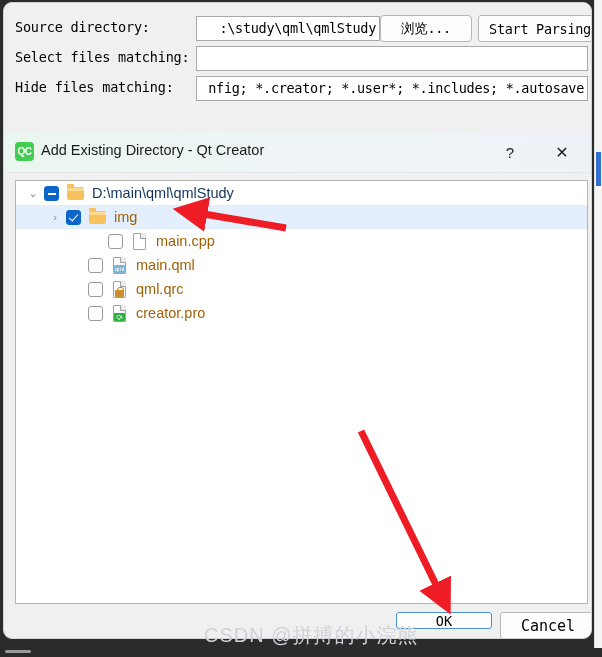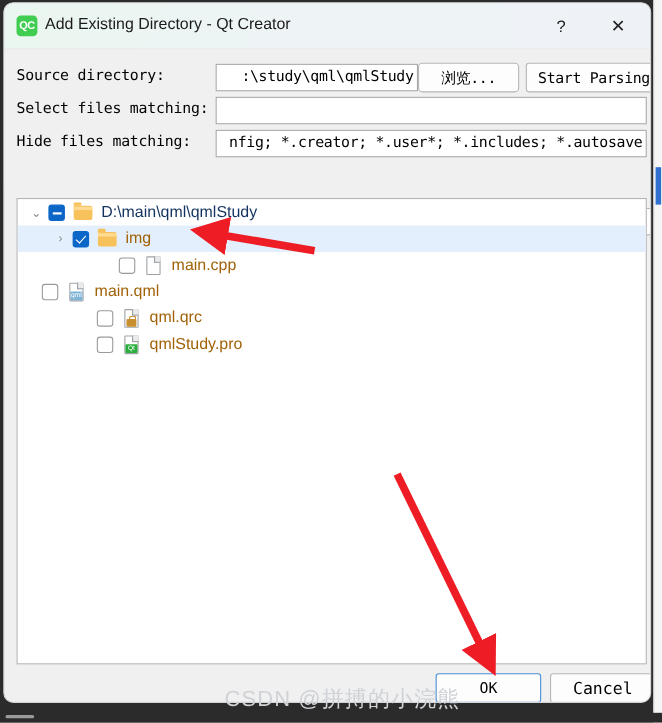--- a/index.html
+++ b/index.html
@@ -247,21 +247,21 @@
     width: 5px; height: 4px;
     border: 1.3px solid #c98f2e;
     border-bottom: none;
     border-radius: 3px 3px 0 0;
   }
 
   
   #btn-ok {
     position: absolute;
     left: 392px; top: 609px;
-    width: 96px; height: 27px;
+    width: 96px; height: 17px;
     background: #fdfdfd;
     border: 1.6px solid #4a8fd4;
     border-radius: 3px;
     font-family: "DejaVu Sans Mono", monospace;
     font-size: 13.5px; color: #000;
     display: flex; align-items: center; justify-content: center;
   }
   #btn-cancel {
     position: absolute;
     left: 496px; top: 609px;
@@ -317,49 +317,49 @@
     border-radius: 2px;
   }
 </style>
 </head>
 <body>
 
 <div id="root">
 
   <div id="window">
 
+    <div id="form">
+
+      <div class="form-label" id="lbl-source">Source directory:</div>
+      <div class="txtfield" id="fld-source">
+        <span>:\study\qml\qmlStudy</span>
+      </div>
+      <div class="btn" id="btn-browse">浏览...</div>
+      <div class="btn" id="btn-parse">Start Parsing</div>
+
+      <div class="form-label" id="lbl-select">Select files matching:</div>
+      <div class="txtfield" id="fld-select">
+        <span></span>
+      </div>
+
+      <div class="form-label" id="lbl-hide">Hide files matching:</div>
+      <div class="txtfield" id="fld-hide">
+        <span>nfig; *.creator; *.user*; *.includes; *.autosave</span>
+      </div>
+
+      <div class="btn" id="btn-apply">Apply Filters</div>
+    </div>
+
     <div id="titlebar">
       <div id="app-icon">QC</div>
       <div id="title-text">Add Existing Directory - Qt Creator</div>
       <div class="caption-btn" id="help-btn">?</div>
       <div class="caption-btn" id="close-btn">✕</div>
     </div>
 
-    <div id="form">
-
-      <div class="form-label" id="lbl-source">Source directory:</div>
-      <div class="txtfield" id="fld-source">
-        <span>:\study\qml\qmlStudy</span>
-      </div>
-      <div class="btn" id="btn-browse">浏览...</div>
-      <div class="btn" id="btn-parse">Start Parsing</div>
-
-      <div class="form-label" id="lbl-select">Select files matching:</div>
-      <div class="txtfield" id="fld-select">
-        <span></span>
-      </div>
-
-      <div class="form-label" id="lbl-hide">Hide files matching:</div>
-      <div class="txtfield" id="fld-hide">
-        <span>nfig; *.creator; *.user*; *.includes; *.autosave</span>
-      </div>
-
-      <div class="btn" id="btn-apply">Apply Filters</div>
-    </div>
-
     <div id="treepanel">
       <div id="tree-rows">
           <div class="row root" style="padding-left: 6px;">
             <div class="chev">⌄</div>
             <div class="cbox partial"></div>
             <div class="ficon">
               <div class="folder"></div>
             </div>
             <div class="label">D:\main\qml\qmlStudy</div>
           </div>
@@ -372,46 +372,46 @@
             <div class="label">img</div>
           </div>
           <div class="row" style="padding-left: 70px;">
             <div class="chev blank">&nbsp;</div>
             <div class="cbox"></div>
             <div class="ficon">
               <div class="page"></div>
             </div>
             <div class="label">main.cpp</div>
           </div>
-          <div class="row" style="">
-            <div class="chev blank">&nbsp;</div>
-            <div class="cbox"></div>
-            <div class="ficon">
-              <div class="page"></div>
-              <div class="badge qml">qml</div>
-            </div>
-            <div class="label">main.qml</div>
-          </div>
           <div class="row" style="padding-left: 50px;">
             <div class="chev blank">&nbsp;</div>
             <div class="cbox"></div>
             <div class="ficon">
               <div class="page"></div>
-              <div class="lock"></div>
-            </div>
-            <div class="label">qml.qrc</div>
+              <div class="badge qml">qml</div>
+            </div>
+            <div class="label">main.qml</div>
           </div>
           <div class="row" style="padding-left: 50px;">
             <div class="chev blank">&nbsp;</div>
             <div class="cbox"></div>
             <div class="ficon">
               <div class="page"></div>
+              <div class="lock"></div>
+            </div>
+            <div class="label">qml.qrc</div>
+          </div>
+          <div class="row" style="padding-left: 50px;">
+            <div class="chev blank">&nbsp;</div>
+            <div class="cbox"></div>
+            <div class="ficon">
+              <div class="page"></div>
               <div class="badge qt">Qt</div>
             </div>
-            <div class="label">qmlStudy.pro</div>
+            <div class="label">creator.pro</div>
           </div>
         </div>
     </div>
 
     <div id="btn-ok">OK</div>
     <div id="btn-cancel">Cancel</div>
 
   </div>
 
   <div id="edge-strip">

